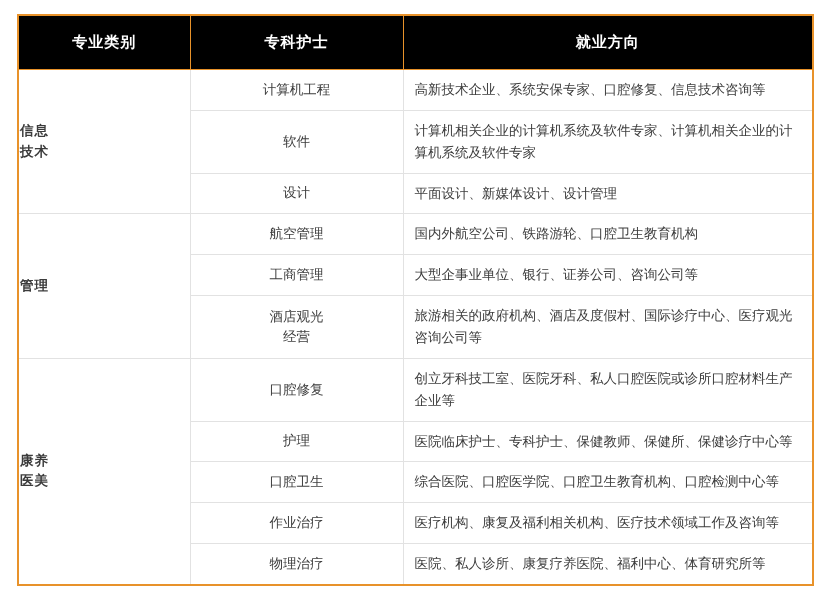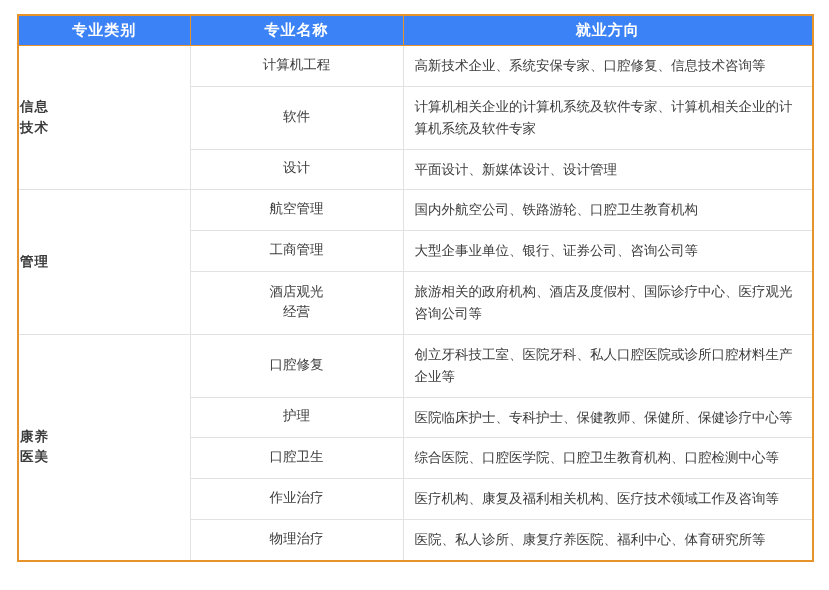--- a/index.html
+++ b/index.html
@@ -18,26 +18,26 @@
     table-layout: fixed;
     width: 795px;
     margin: 14px 17px 0 17px;
     border: 2px solid #E8922A;
   }
   #major-table col.c1 { width: 172px; }
   #major-table col.c2 { width: 213px; }
   #major-table col.c3 { width: 410px; }
 
   #major-table thead th {
-    background: #3b82f6;
+    background: #000000;
     color: #ffffff;
     font-size: 15px;
     font-weight: bold;
     letter-spacing: 1px;
-    padding: 5px 6px;
+    padding: 17px 6px;
     text-align: center;
     border: 1px solid #E8922A;
   }
   #major-table td {
     border: 1px solid #E2E2E2;
     font-size: 13.5px;
     color: #3C3C3C;
     vertical-align: middle;
   }
   td.cat-cell {
@@ -51,21 +51,20 @@
     letter-spacing: 1px;
     white-space: pre-line;
   }
   td.name-cell {
     text-align: center;
     font-size: 14.5px;
     color: #333333;
     padding: 9px 8px;
     line-height: 1.5;
     white-space: pre-line;
-    font-family: Liberation Mono, monospace;
   }
   td.dir-cell {
     text-align: left;
     padding: 9px 11px;
     line-height: 1.62;
     color: #3C3C3C;
     border-right: 2px solid #E8922A;
   }
   tr.group-start td.cat-cell,
   tr.group-start td.name-cell,
@@ -81,21 +80,21 @@
 
 <table id="major-table">
   <colgroup>
     <col class="c1">
     <col class="c2">
     <col class="c3">
   </colgroup>
   <thead>
     <tr>
       <th>专业类别</th>
-      <th>专业名称</th>
+      <th>专科护士</th>
       <th>就业方向</th>
     </tr>
   </thead>
   <tbody>
 
     <tr class="group-start">
       <td class="cat-cell" rowspan="3">信息
 技术</td>
       <td class="name-cell">计算机工程</td>
       <td class="dir-cell">高新技术企业、系统安保专家、口腔修复、信息技术咨询等</td>

